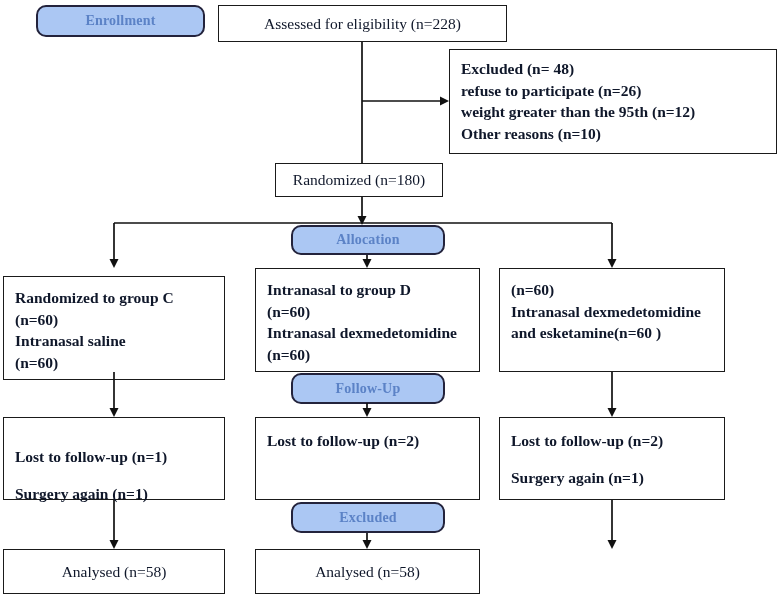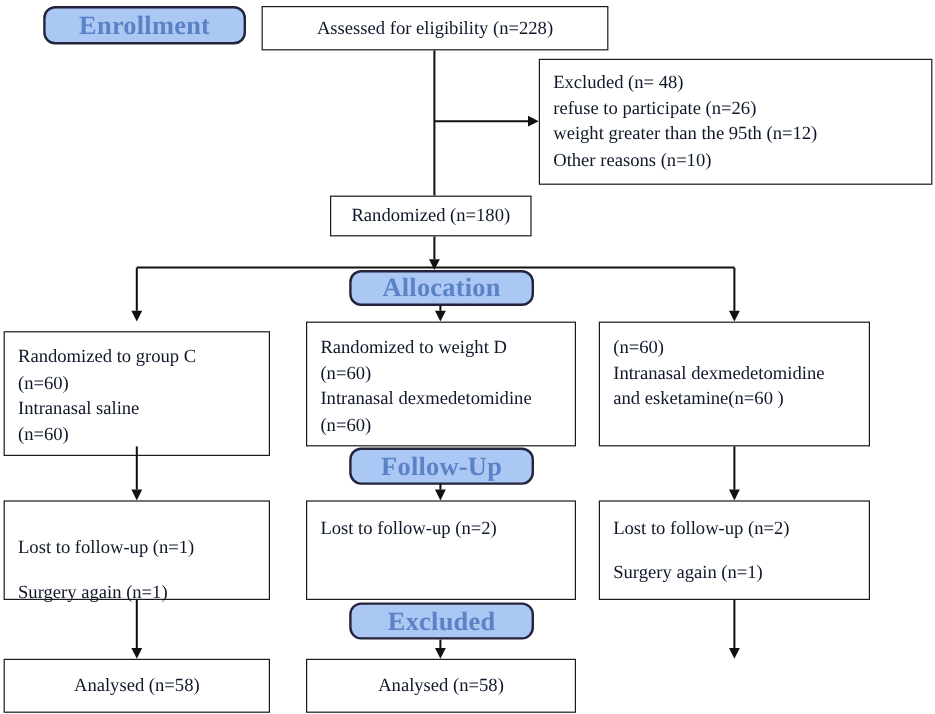--- a/index.html
+++ b/index.html
@@ -6,26 +6,26 @@
   .canvas {
     position:relative; width:779px; height:595px; background:#ffffff;
     font-family:"Liberation Serif", serif; overflow:hidden;
   }
   .box {
     position:absolute; background:#ffffff; border:1.7px solid #1a1a1a;
     box-sizing:border-box; color:#0f172a; font-size:15.5px; z-index:2;
   }
   .box.center { display:flex; align-items:center; justify-content:center; text-align:center; }
   .box.multi { padding:10px 11px; }
-  .ln { line-height:21.5px; white-space:nowrap; }
+  .ln { line-height:21.5px; white-space:nowrap;font-weight:bold; }
   .ln.gap { margin-top:15px; }
   .stage {
     position:absolute; background:#abc7f3; border:2px solid #23233c; border-radius:10px;
     display:flex; align-items:center; justify-content:center;
-    font-weight:bold; font-size:22px; color:#5b82c6; letter-spacing:0.2px;
+    font-weight:bold; font-size:14px; color:#5b82c6; letter-spacing:0.2px;
     box-sizing:border-box; z-index:3;
   }
   svg.connectors {
     position:absolute; left:0; top:0; width:779px; height:595px;
     z-index:4; pointer-events:none;
   }
   svg.connectors line { stroke:#111111; stroke-width:1.7; }
   svg.connectors polygon { fill:#111111; }
 </style>
 </head>
@@ -94,21 +94,21 @@
     <span>Randomized (n=180)</span>
   </div>
 
   <div class="box multi" style="left:3px; top:276px; width:222px; height:104px">
     <div class="ln">Randomized to group C</div>
     <div class="ln">(n=60)</div>
     <div class="ln">Intranasal saline</div>
     <div class="ln">(n=60)</div>
   </div>
   <div class="box multi" style="left:255px; top:268px; width:225px; height:104px">
-    <div class="ln">Randomized to weight D</div>
+    <div class="ln">Intranasal to group D</div>
     <div class="ln">(n=60)</div>
     <div class="ln">Intranasal dexmedetomidine</div>
     <div class="ln">(n=60)</div>
   </div>
   <div class="box multi" style="left:499px; top:268px; width:226px; height:104px">
     <div class="ln">(n=60)</div>
     <div class="ln">Intranasal dexmedetomidine</div>
     <div class="ln">and esketamine(n=60 )</div>
   </div>
 

